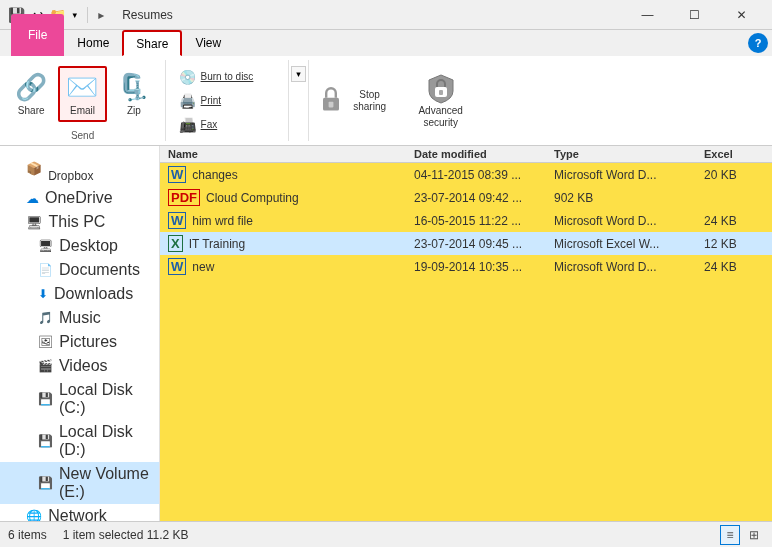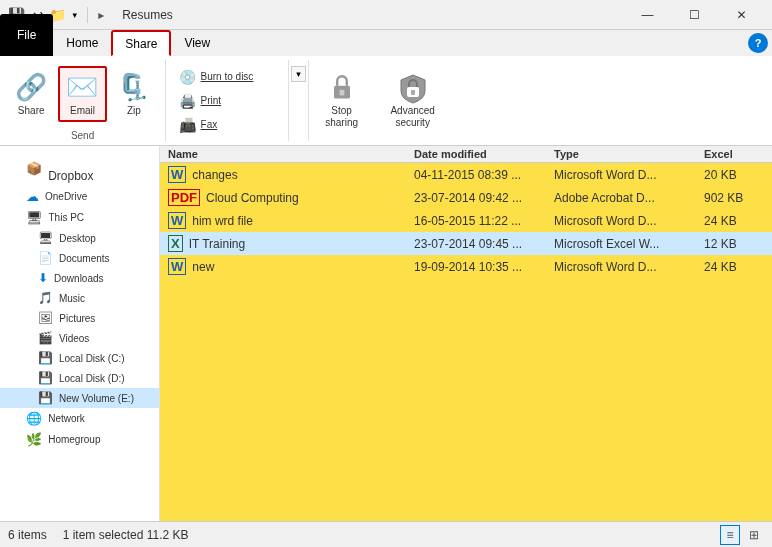--- a/index.html
+++ b/index.html
@@ -33,21 +33,21 @@
       font-size: 12px;
       cursor: pointer;
       height: 26px;
       display: flex;
       align-items: center;
       border-top-left-radius: 3px;
       border-top-right-radius: 3px;
       border: 1px solid transparent;
       position: relative;
     }
-    .ribbon-tab.file { background: #000000; color: #fff; padding: 20px 16px; }
+    .ribbon-tab.file { background: #ec4899; color: #fff; padding: 20px 16px; margin-left: 11px; }
     .ribbon-tab.share-active {
       background: #fff;
       border: 2px solid #c00;
       border-bottom: 1px solid #fff;
       z-index: 2;
     }
     .ribbon-help { margin-left: auto; margin-right: 4px; width: 20px; height: 20px; background: #0078d7; border-radius: 50%; display: flex; align-items: center; justify-content: center; color: #fff; font-size: 11px; font-weight: bold; align-self: center; }
 
     
     .ribbon {
@@ -100,21 +100,21 @@
       padding: 2px 6px;
       cursor: pointer;
       border: 1px solid transparent;
       border-radius: 2px;
       width: 100%;
     }
     .ribbon-btn-small-label { font-size: 10px; color: #333; text-decoration: underline; }
 
     .stop-sharing-btn {
       display: flex;
-      flex-direction: column;
+      flex-direction: row;
       align-items: center;
       justify-content: center;
       cursor: pointer;
       padding: 4px 8px;
       min-width: 50px;
     }
     .advanced-sec-btn {
       display: flex;
       flex-direction: column;
       align-items: center;
@@ -143,21 +143,21 @@
       align-items: center;
       gap: 6px;
       padding: 3px 8px 3px 12px;
       cursor: pointer;
       font-size: 12px;
       color: #333;
     }
     .nav-item.selected { background: #cce8ff; }
     .nav-item.sub { padding-left: 26px; }
     .nav-item.sub2 { padding-left: 38px; }
-    .nav-label { font-size: 10px; }
+    .nav-label { font-size: 16px; }
 
     
     .file-pane {
       flex: 1;
       overflow-y: auto;
       background: #fde047;
     }
     .file-list-header {
       display: grid;
       grid-template-columns: 1fr 140px 150px 60px;
@@ -370,21 +370,20 @@
           <div>04-11-2015 08:39 ...</div>
           <div>Microsoft Word D...</div>
           <div>20 KB</div>
         </div>
         <div class="file-row">
           <div class="file-name-cell">
             <span style="font-size: 13px; font-weight: bold; color: rgb(204, 0, 0); border: 1px solid rgb(204, 0, 0); padding: 0px 2px; font-family: Arial, sans-serif;">PDF</span>
             <span>Cloud Computing</span>
           </div>
           <div>23-07-2014 09:42 ...</div>
-          <div>Adobe Acrobat D...</div>
           <div>902 KB</div>
         </div>
         <div class="file-row">
           <div class="file-name-cell">
             <span style="font-size: 13px; font-weight: bold; color: rgb(30, 95, 168); border: 1px solid rgb(30, 95, 168); padding: 0px 2px; font-family: Arial, sans-serif;">W</span>
             <span>him wrd file</span>
           </div>
           <div>16-05-2015 11:22 ...</div>
           <div>Microsoft Word D...</div>
           <div>24 KB</div>

